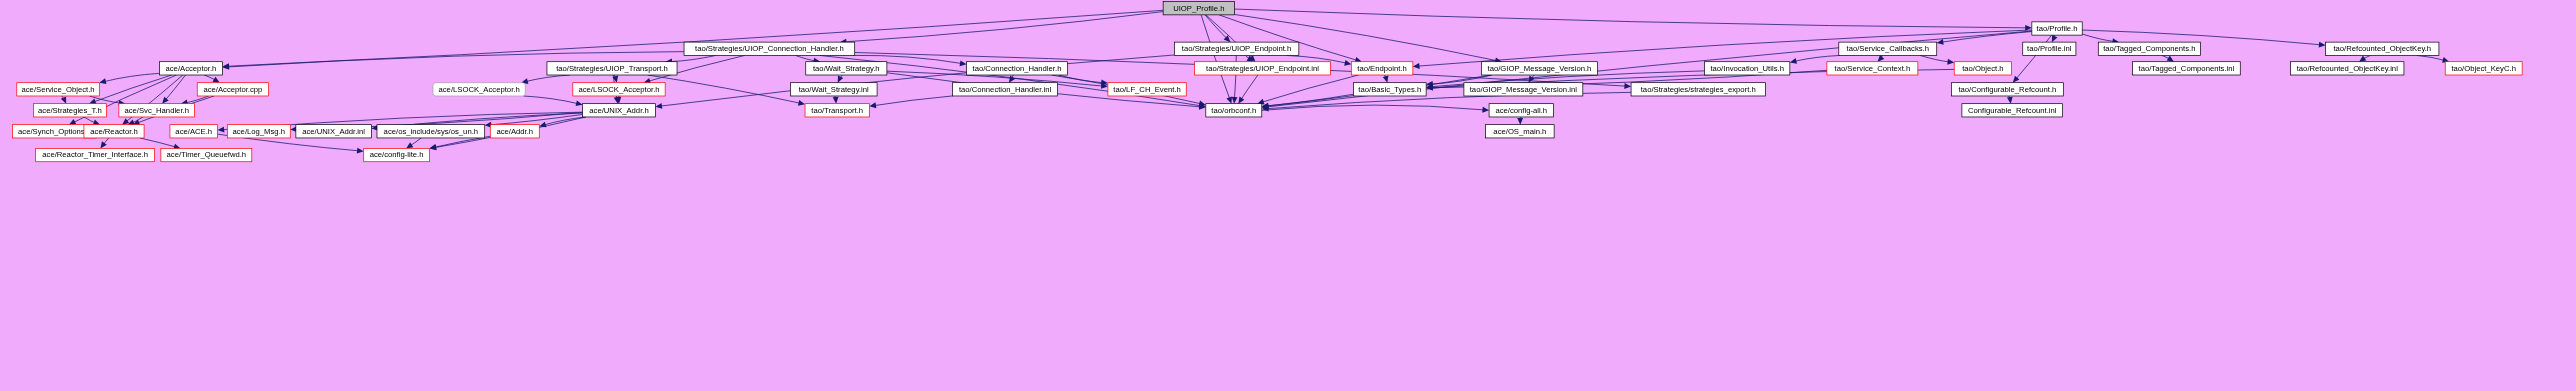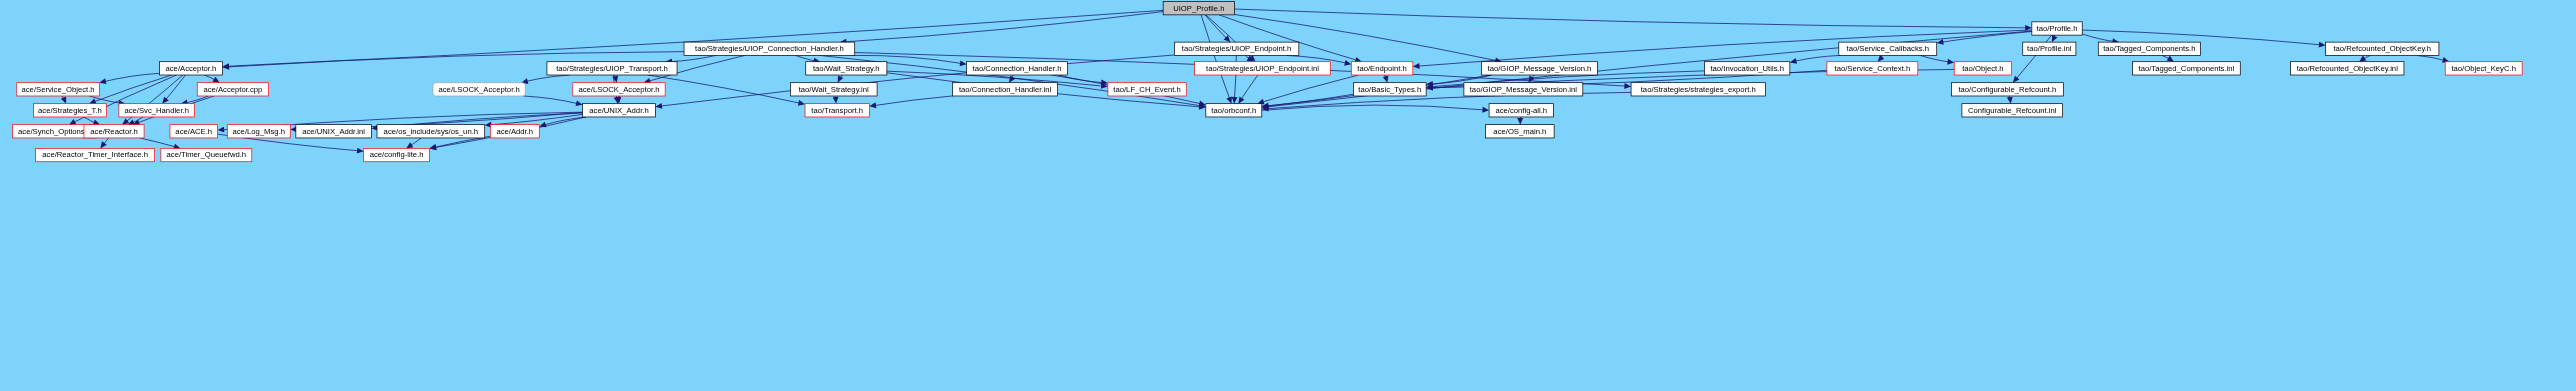--- a/index.html
+++ b/index.html
@@ -1,17 +1,17 @@
 <!DOCTYPE html>
 <html style="font-size:11.2px"><head>
 <meta charset="utf-8">
 <style>
   html,body{margin:0;padding:0;background:#ffffff;}
   body{font-family:"Liberation Sans", sans-serif;}
-  #graph-wrap{position:relative;width:2576px;height:392px;overflow:hidden;background:#7dd3fc;}
+  #graph-wrap{position:relative;width:2576px;height:392px;overflow:hidden;background:#f0abfc;}
   svg#graph{position:absolute;left:0;top:0;width:2576px;height:392px;}
   .node-rect{fill:#ffffff;stroke:#000080;stroke-width:1;}
   .node-rect.root{fill:#c0c0c0;stroke:#000000;}
   .node-rect.black{stroke:#000000;}
   .node-rect.red{stroke:#ff0000;}
   .node-rect.grayline{fill:#ffffff;stroke:#a0a0a0;}
   .node-label{font-family:"Liberation Sans", sans-serif;font-size:11px;fill:#000000;text-anchor:middle;dominant-baseline:middle;}
   .edge{stroke:#191970;stroke-width:1.1;fill:none;}
   .arrow{fill:#191970;stroke:none;}
 </style>

